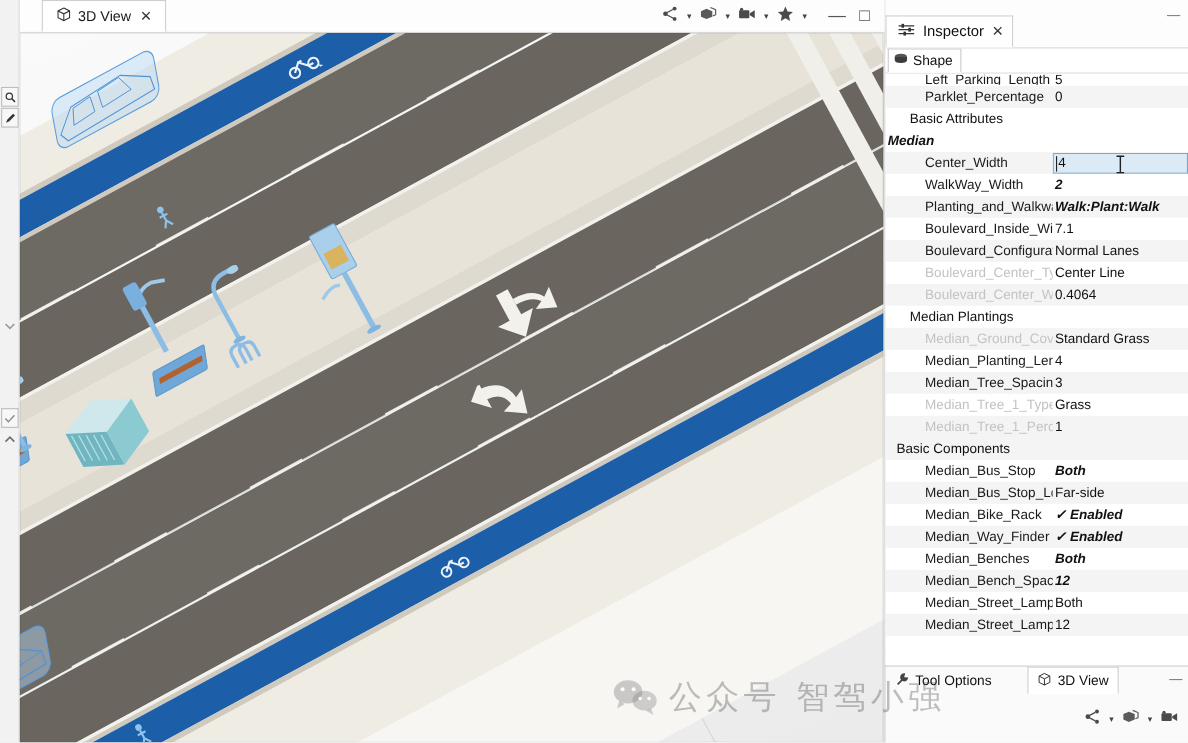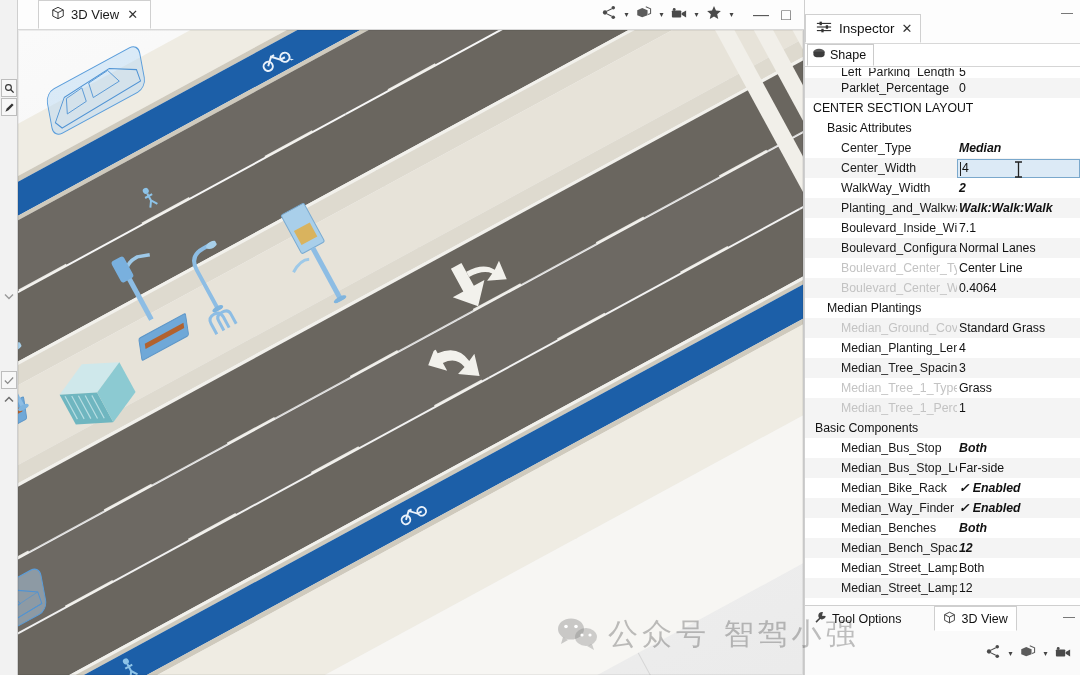--- a/index.html
+++ b/index.html
@@ -595,45 +595,43 @@
 
     <div class="proplist" id="proplist">
         <div class="prow clip-top">
           <div class="pname">Left_Parking_Length</div>
           <div class="pval">5</div>
         </div>
         <div class="prow alt">
           <div class="pname">Parklet_Percentage</div>
           <div class="pval">0</div>
         </div>
-        <div class="grouphdr l0">CENTER SECTION LAYOUT</div>
         <div class="grouphdr">Basic Attributes</div>
         <div class="prow">
-          <div class="pname">Center_Type</div>
           <div class="pval bold">Median</div>
         </div>
         <div class="prow alt">
           <div class="pname">Center_Width</div>
           <div class="pval" style="padding-left: 0px;">
             <div class="editcell">
               <span class="caret-bar"></span>
               <span style="padding-left: 2px;">4</span>
               <span class="ibeam"><svg width="9" height="17" viewBox="0 0 9 17">
                   <path d="M1 1 H8 M1 16 H8 M4.5 1 V16" stroke="#222" stroke-width="1.3" fill="none"></path>
                 </svg></span>
             </div>
           </div>
         </div>
         <div class="prow">
           <div class="pname">WalkWay_Width</div>
           <div class="pval bold">2</div>
         </div>
         <div class="prow alt">
           <div class="pname">Planting_and_Walkway_Order</div>
-          <div class="pval bold">Walk:Walk:Walk</div>
+          <div class="pval bold">Walk:Plant:Walk</div>
         </div>
         <div class="prow">
           <div class="pname">Boulevard_Inside_Width</div>
           <div class="pval">7.1</div>
         </div>
         <div class="prow alt">
           <div class="pname">Boulevard_Configuration</div>
           <div class="pval">Normal Lanes</div>
         </div>
         <div class="prow">

